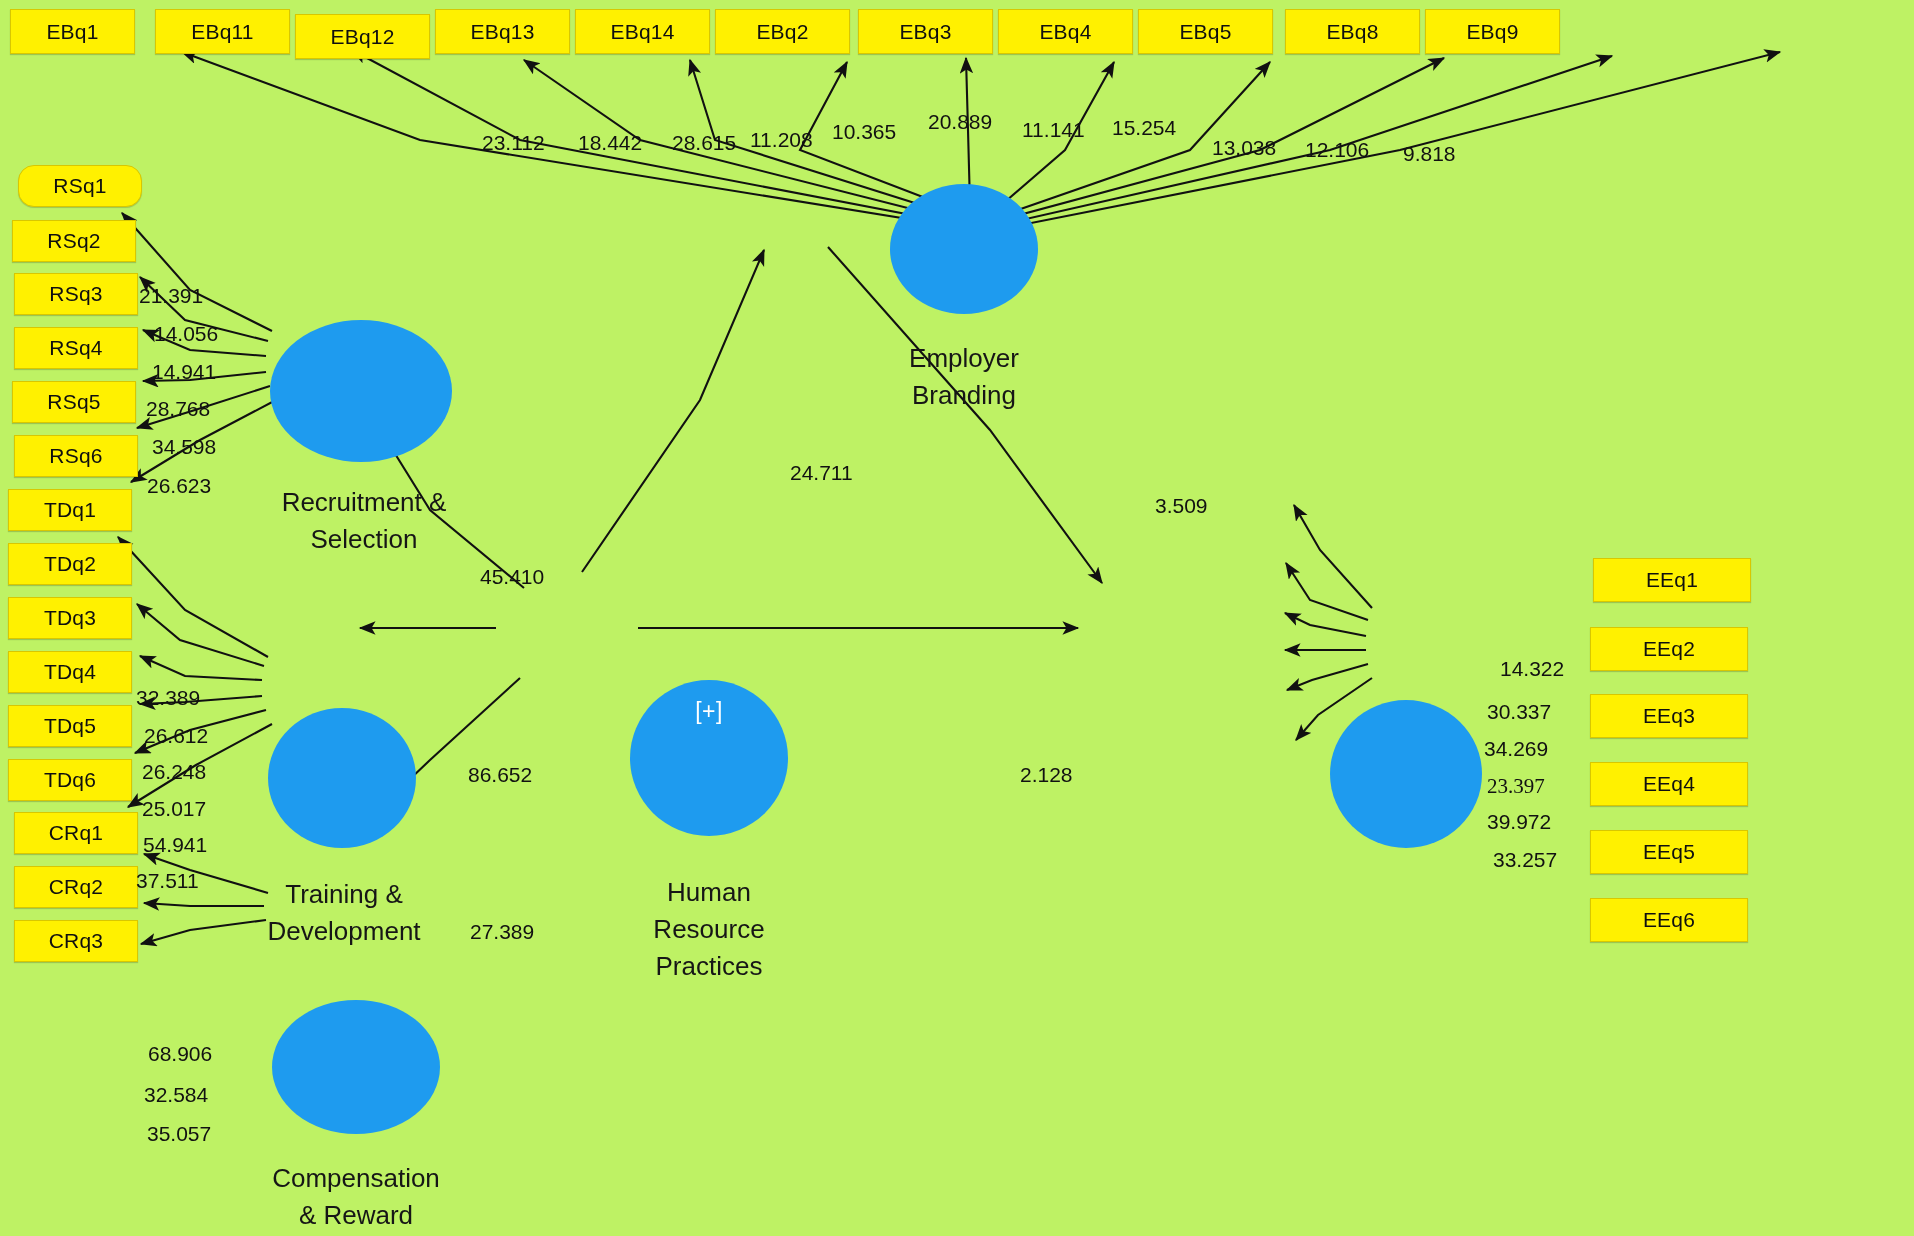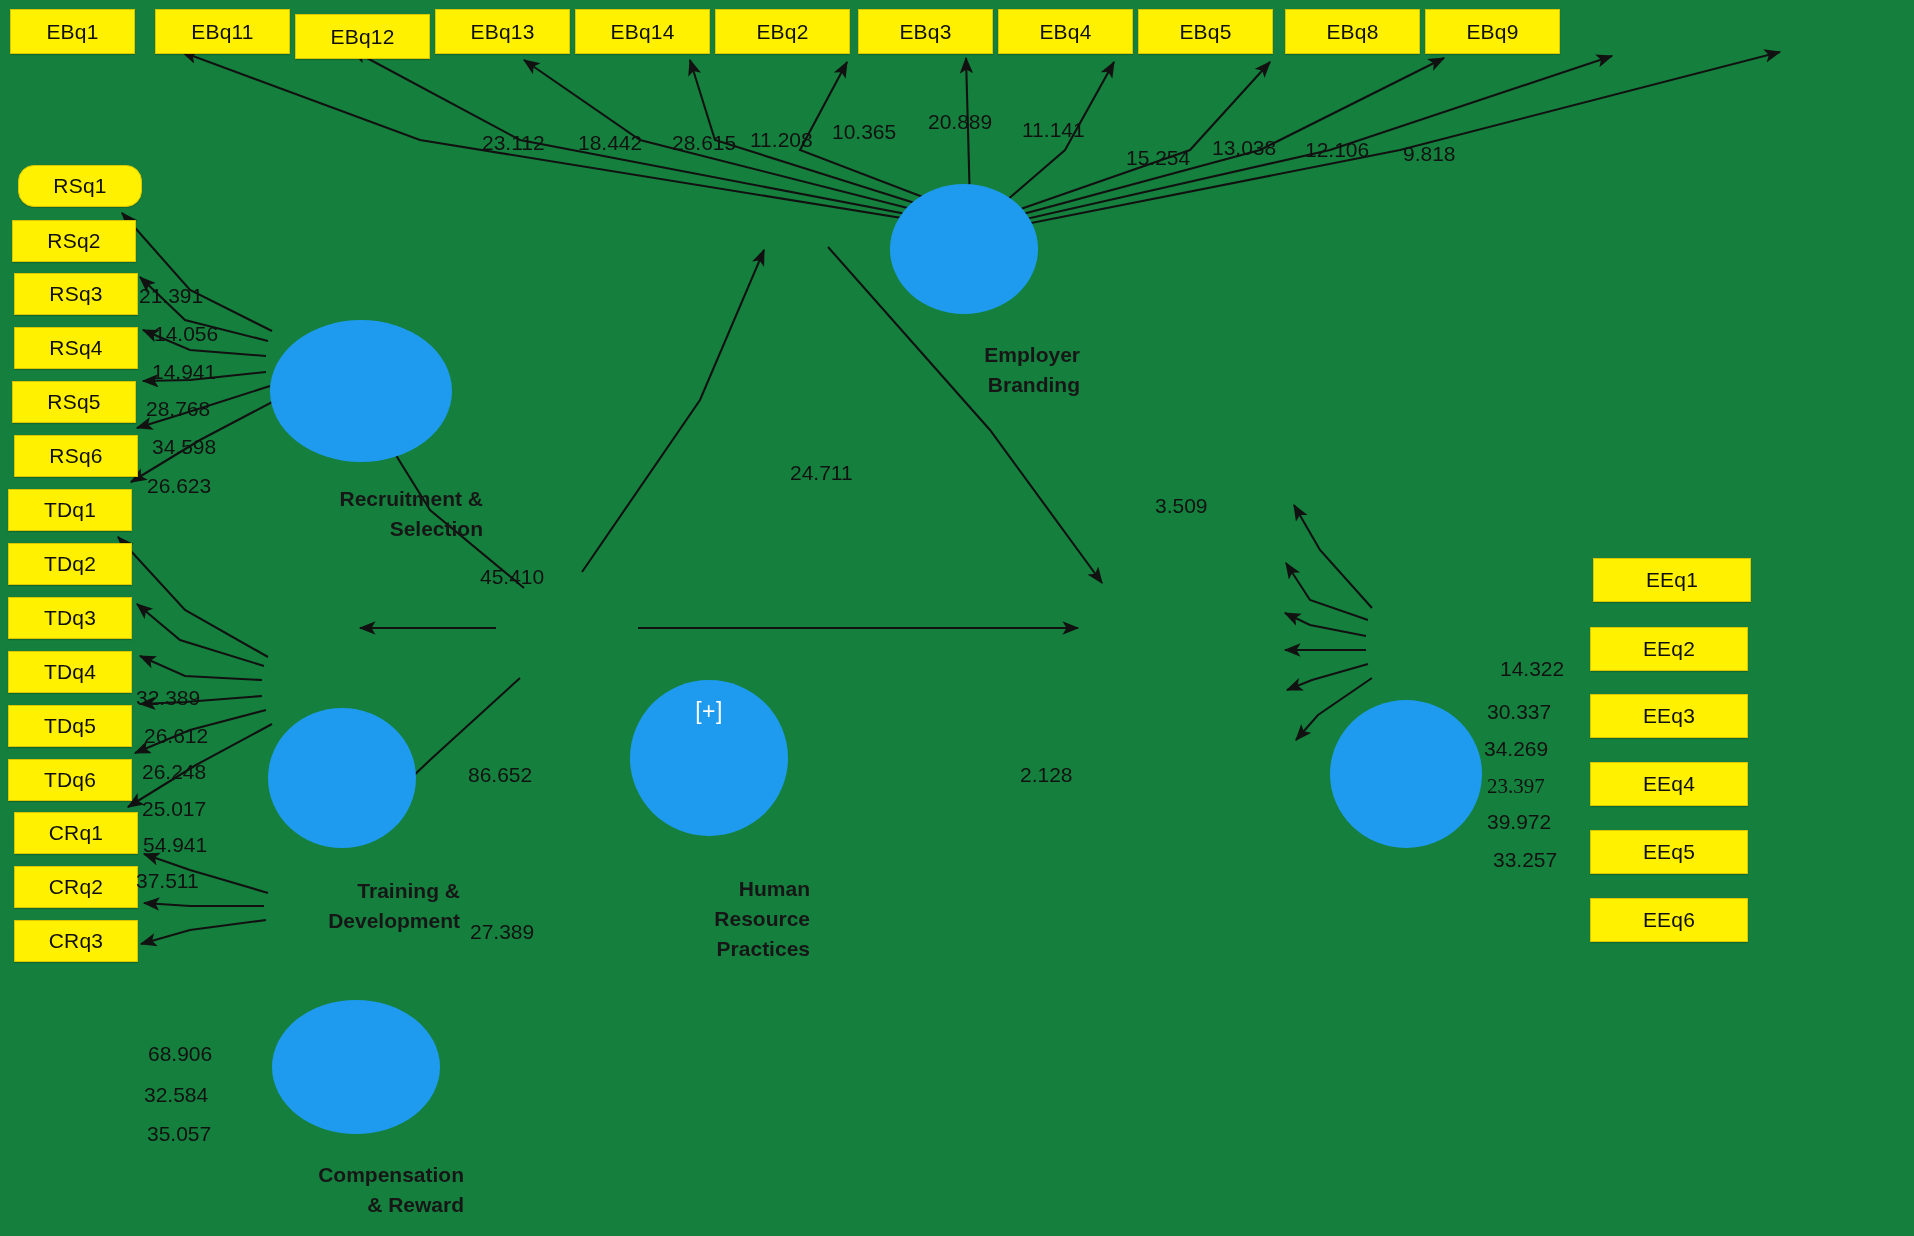--- a/index.html
+++ b/index.html
@@ -5,21 +5,21 @@
 <style>
   html,body{margin:0;padding:0;background:#ffffff;}
   body{
     font-family:"Liberation Sans","DejaVu Sans",sans-serif;
     color:#1a1a1a;
   }
   #stage{
     position:relative;
     width:1914px;
     height:1236px;
-    background:#15803d;
+    background:#bef264;
     overflow:hidden;
   }
   #edges{
     position:absolute;
     left:0;top:0;
     width:1914px;height:1236px;
     pointer-events:none;
   }
   
   .indicator{
@@ -45,26 +45,25 @@
     justify-content:center;
   }
   .construct .plus{
     color:#ffffff;
     font-size:23px;
     margin-top:18px;
     letter-spacing:.5px;
   }
   .construct-label{
     position:absolute;
-    text-align:right;
-    font-size:21px;
+    text-align:center;
+    font-size:26px;
     line-height:1.42;
     color:#161616;
     white-space:pre-line;
-    font-weight:bold;
   }
   
   .coef{
     position:absolute;
     font-size:21px;
     color:#111111;
     white-space:nowrap;
     background:transparent;
   }
 </style>
@@ -263,21 +262,21 @@
     <span class="plus"></span>
   </div>
 
   <div class="coef" style="left:482px;top:131px;">23.112</div>
   <div class="coef" style="left:578px;top:131px;">18.442</div>
   <div class="coef" style="left:672px;top:131px;">28.615</div>
   <div class="coef" style="left:750px;top:128px;">11.208</div>
   <div class="coef" style="left:832px;top:120px;">10.365</div>
   <div class="coef" style="left:928px;top:110px;">20.889</div>
   <div class="coef" style="left:1022px;top:118px;">11.141</div>
-  <div class="coef" style="left:1112px;top:146px;margin-left:14px;">15.254</div>
+  <div class="coef" style="left:1112px;top:116px;">15.254</div>
   <div class="coef" style="left:1212px;top:136px;">13.038</div>
   <div class="coef" style="left:1305px;top:138px;">12.106</div>
   <div class="coef" style="left:1403px;top:142px;">9.818</div>
 
   <div class="coef" style="left:139px;top:284px;">21.391</div>
   <div class="coef" style="left:154px;top:322px;">14.056</div>
   <div class="coef" style="left:152px;top:360px;">14.941</div>
   <div class="coef" style="left:146px;top:397px;">28.768</div>
   <div class="coef" style="left:152px;top:435px;">34.598</div>
   <div class="coef" style="left:147px;top:474px;">26.623</div>

